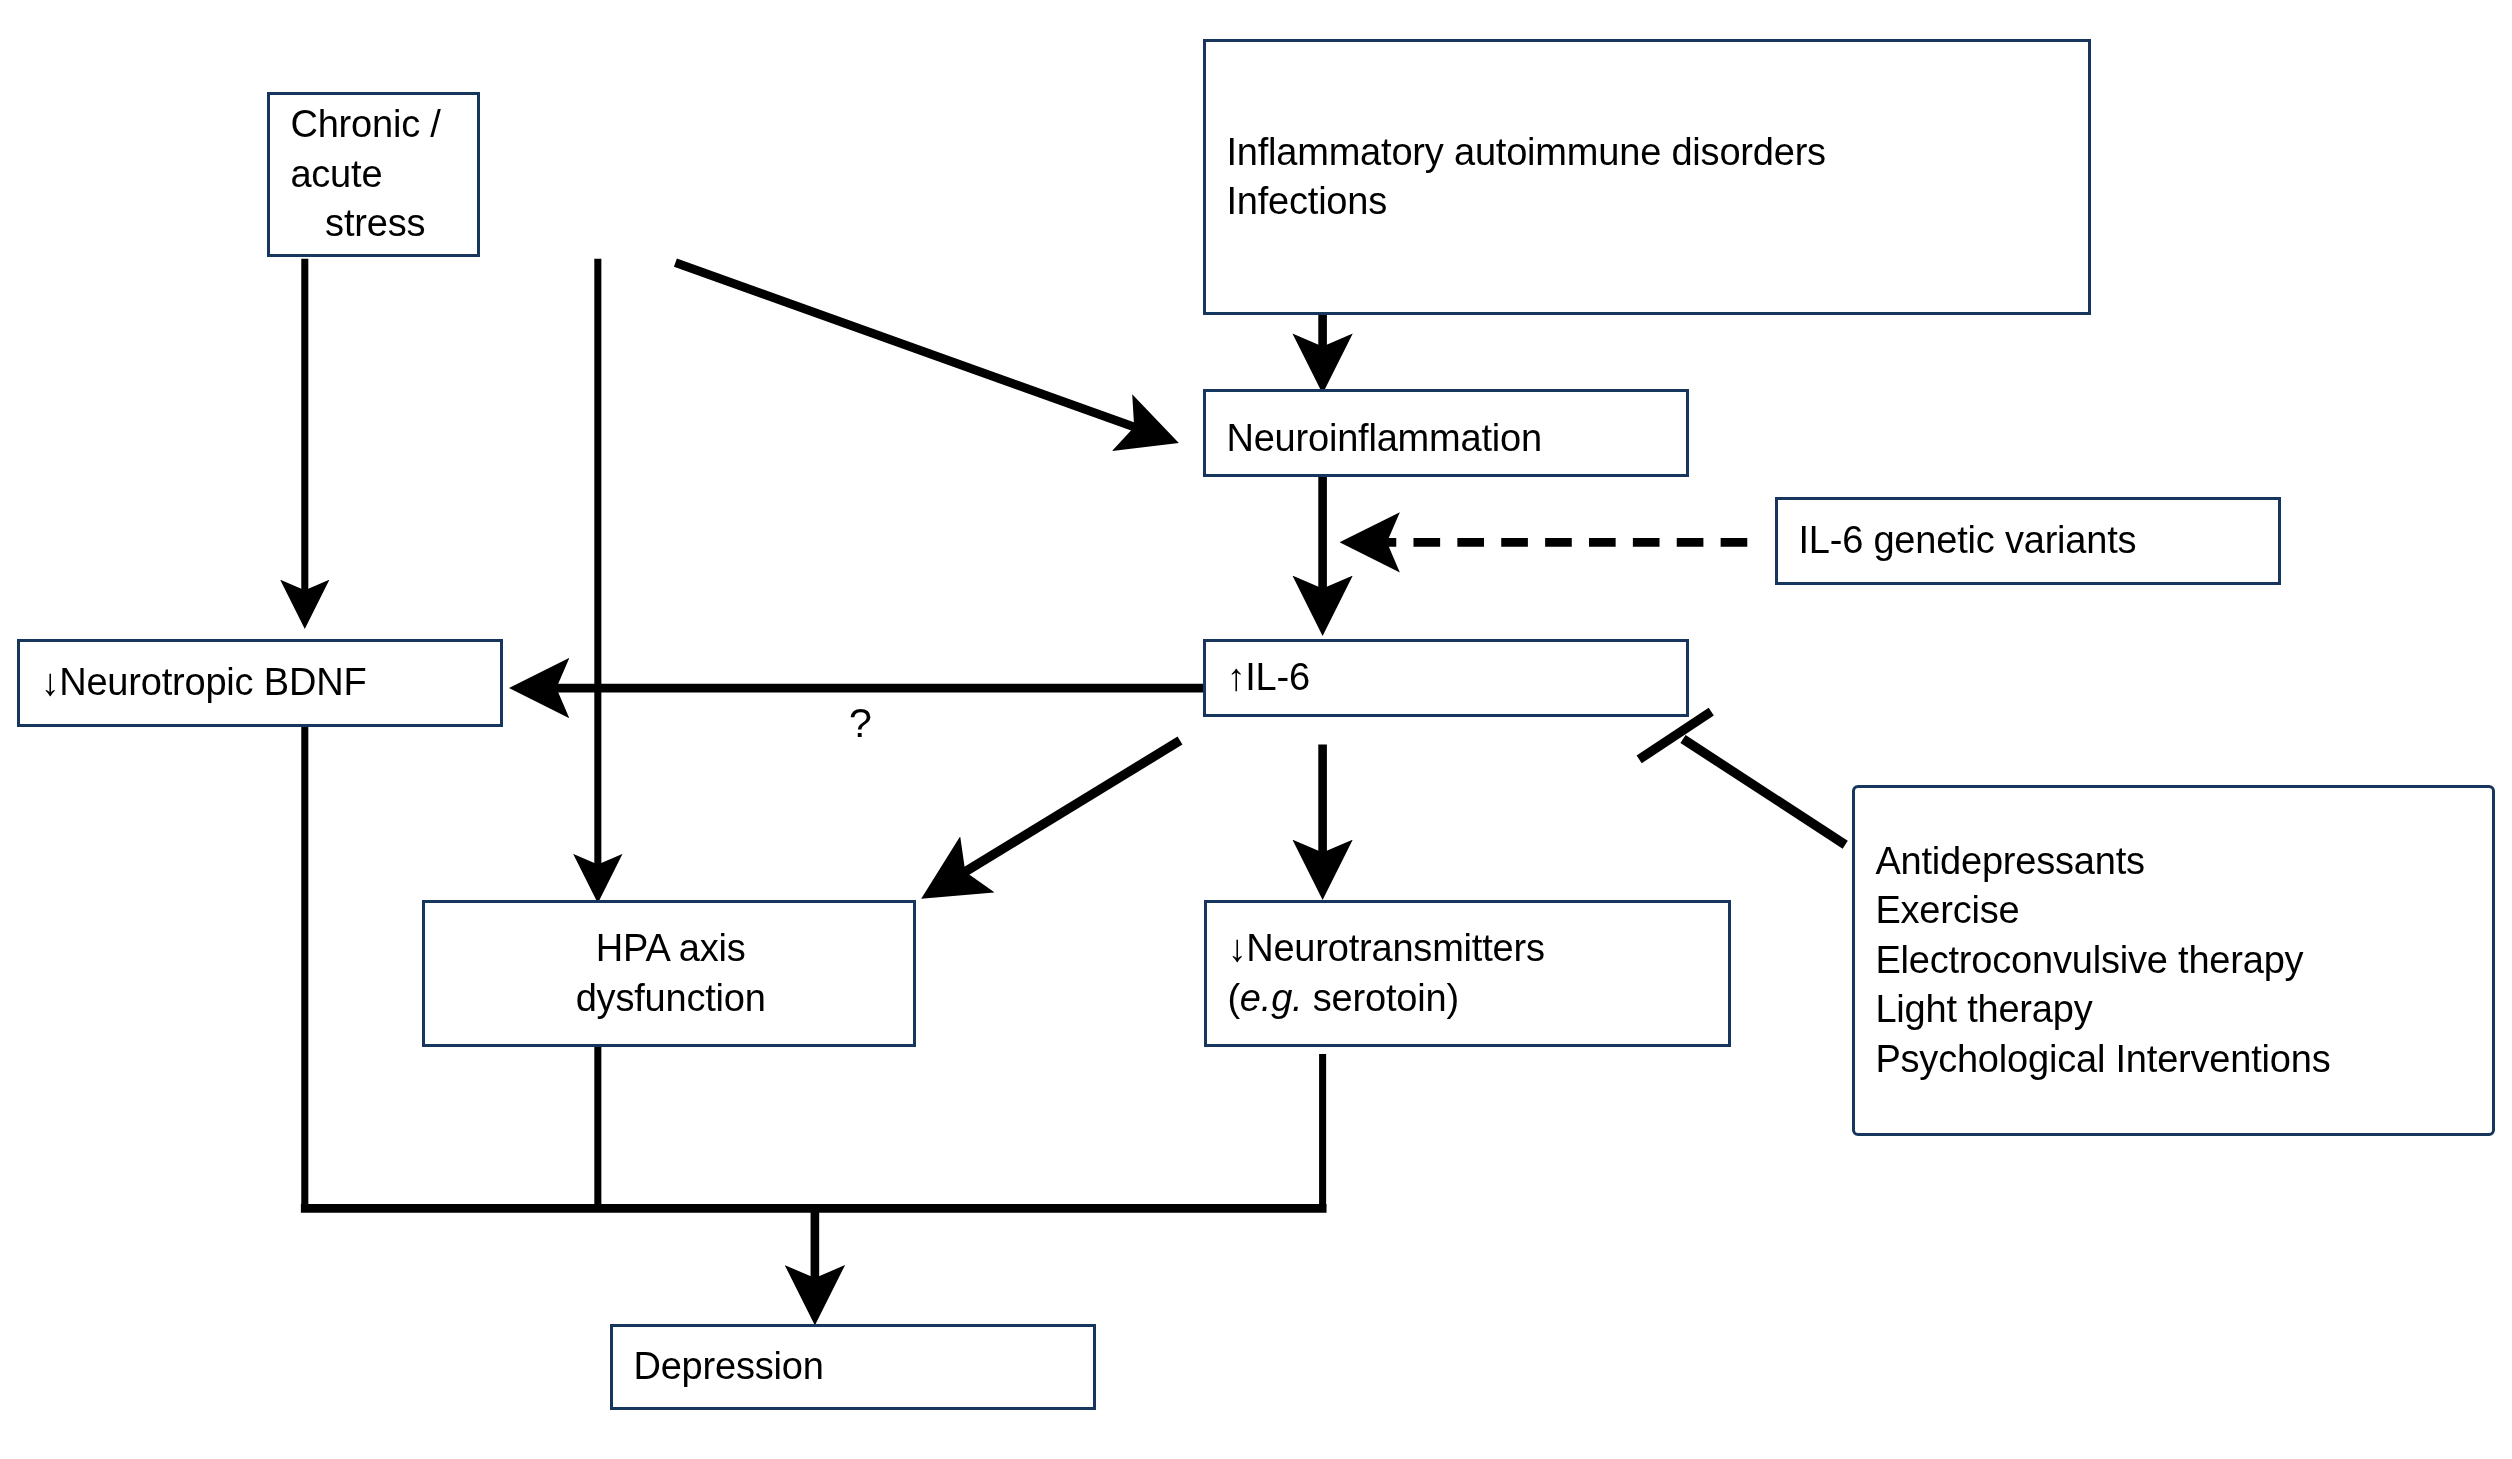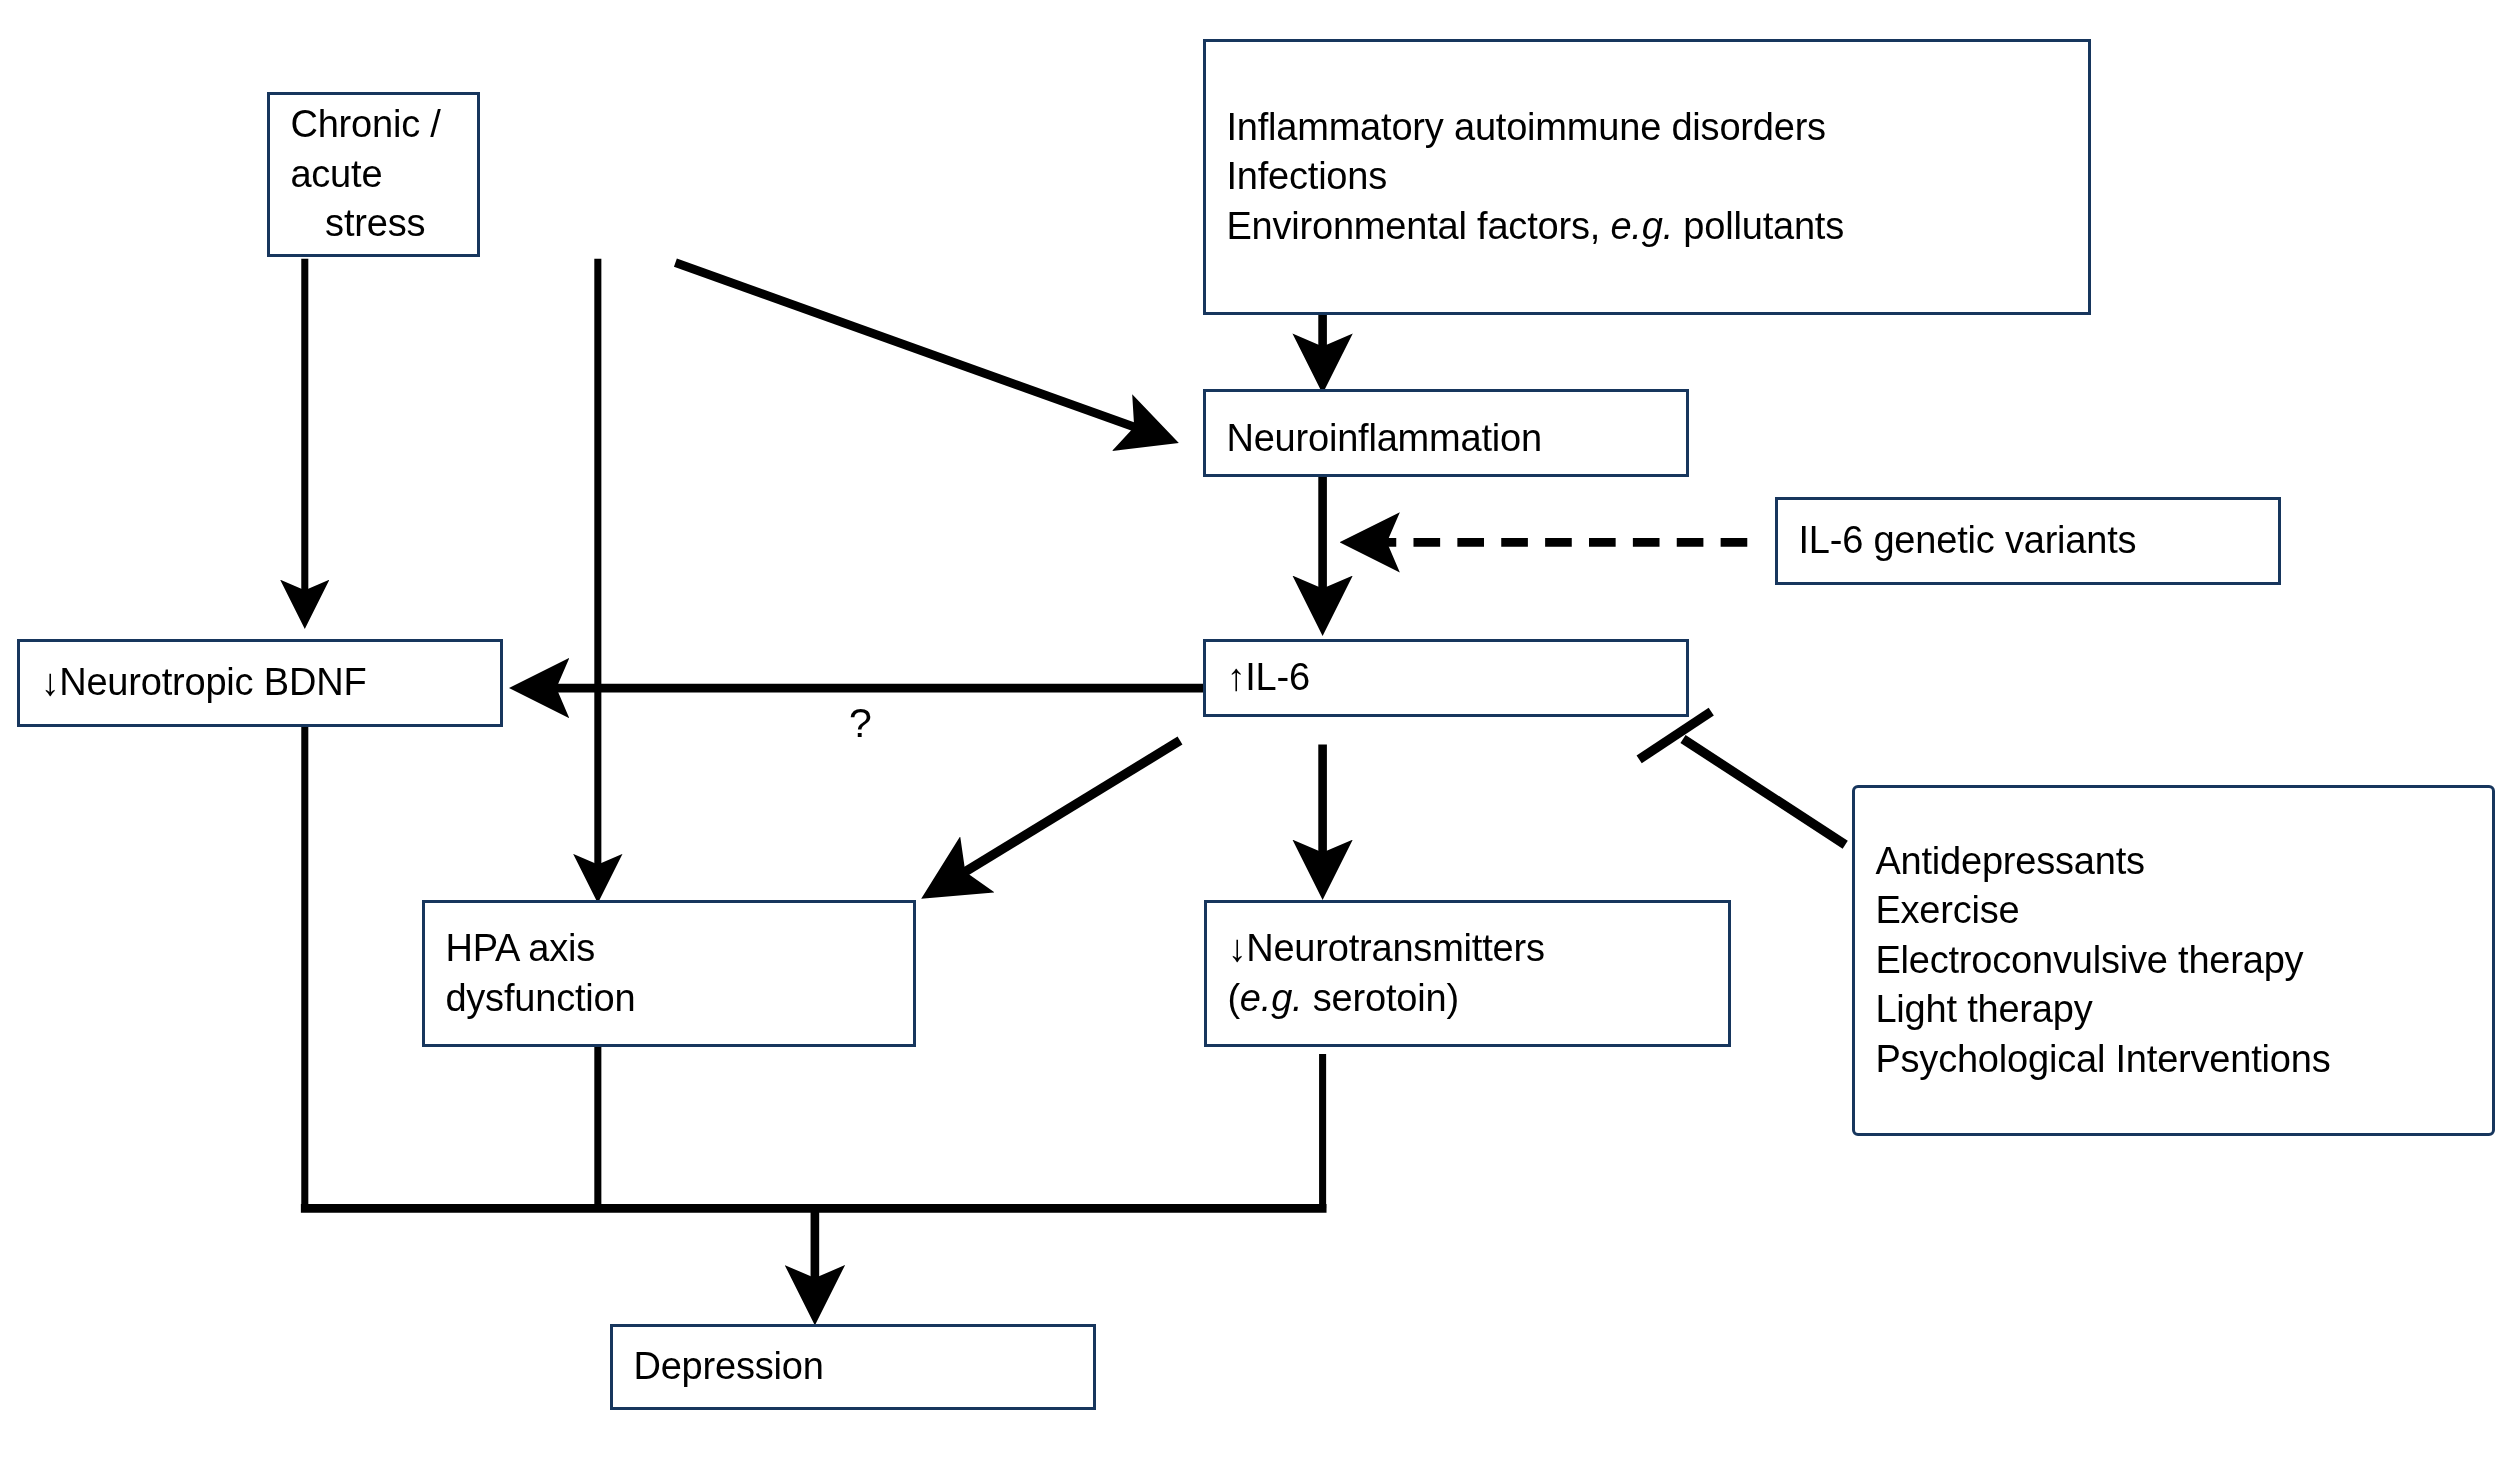--- a/index.html
+++ b/index.html
@@ -94,40 +94,39 @@
   </svg>
 
   <div class="node center-v" style="left:267px; top:92px; width:213px; height:165px;align-items:center;">
     <span class="ln">Chronic / acute</span>
     <span class="ln">stress</span>
   </div>
 
   <div class="node center-v" style="left:1203px; top:39px; width:888px; height:276px;">
     <span class="ln">Inflammatory autoimmune disorders</span>
     <span class="ln">Infections</span>
-    <span class="ln"><span>Environmental factors, </span><i>e.g.</i><span> pollutants</span></span>
   </div>
 
   <div class="node center-v" style="left:1203px; top:389px; width:486px; height:88px;justify-content:flex-end;">
     <span class="ln">Neuroinflammation</span>
   </div>
 
   <div class="node center-v" style="left:1775px; top:497px; width:506px; height:88px;">
     <span class="ln">IL-6 genetic variants</span>
   </div>
 
   <div class="node center-v" style="left:17px; top:639px; width:486px; height:88px;">
     <span class="ln">↓Neurotropic BDNF</span>
   </div>
 
   <div class="node center-v" style="left:1203px; top:639px; width:486px; height:78px;">
     <span class="ln">↑IL-6</span>
   </div>
 
-  <div class="node center-v" style="left:422px; top:900px; width:494px; height:147px;">
+  <div class="node center-v" style="left:422px; top:900px; width:494px; height:147px;align-items:center;">
     <span class="ln">HPA axis</span>
     <span class="ln">dysfunction</span>
   </div>
 
   <div class="node center-v" style="left:1204px; top:900px; width:527px; height:147px;">
     <span class="ln">↓Neurotransmitters</span>
     <span class="ln"><span>(</span><i>e.g.</i><span> serotoin)</span></span>
   </div>
 
   <div class="node center-v" style="left:1852px; top:785px; width:643px; height:351px;border-radius:6px;">

